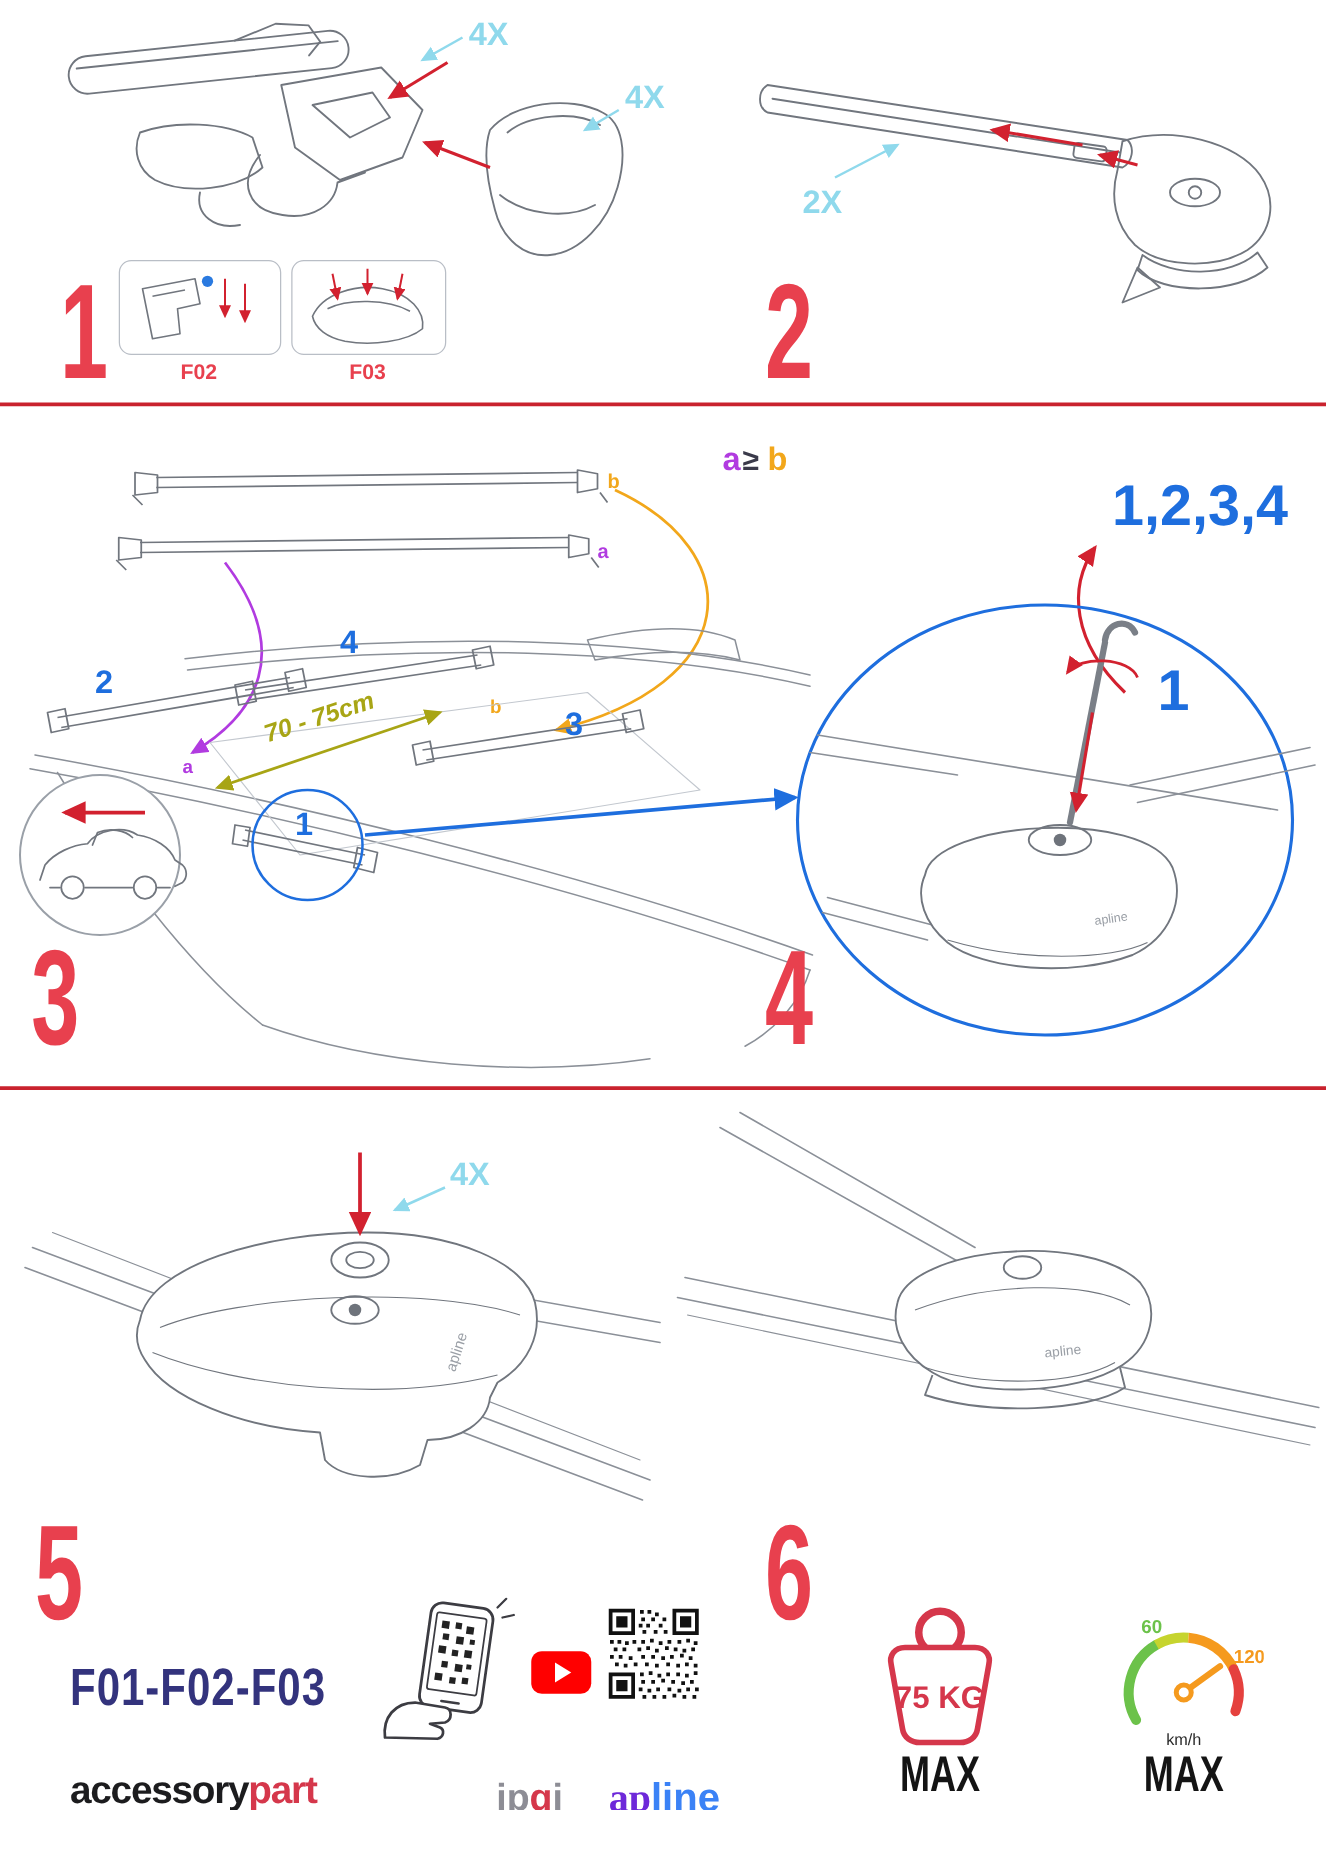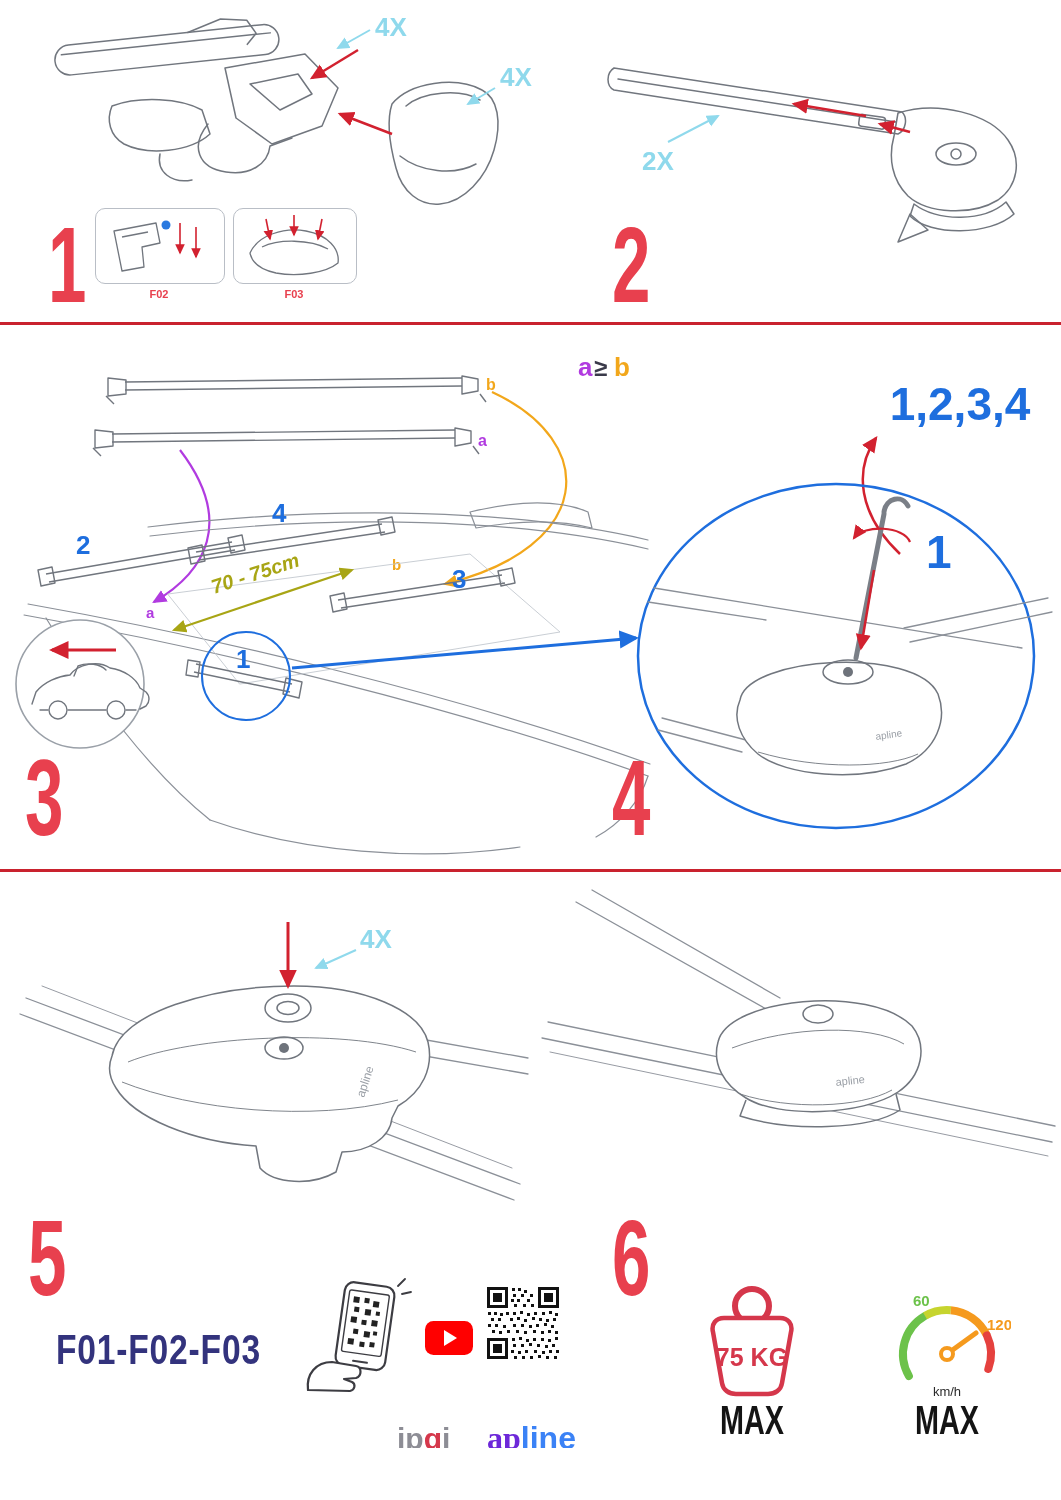--- a/index.html
+++ b/index.html
@@ -13,21 +13,21 @@
   .big-num {
     position:absolute; color:#e8404e; font-size:108px; font-weight:bold;
     line-height:0.8; transform:scaleX(0.64); transform-origin:left top;
   }
   .divider { position:absolute; left:0; width:1061px; height:3px; background:#c9222e; }
 
   .inset {
     position:absolute; border:1.6px solid #b9bec6; border-radius:10px; background:#fff;
   }
   .inset-label {
-    position:absolute; color:#e8404e; font-weight:bold; font-size:11px; text-align:center;
+    position:absolute; color:#e8404e; font-weight:bold; font-size:17px; text-align:center;
   }
 
   .models {
     position:absolute; left:56px; top:1326px; font-size:42px; font-weight:bold;
     color:#33337d; transform:scaleX(0.8); transform-origin:left top; letter-spacing:1px;
   }
   .accessorypart { position:absolute; left:56px; top:1414px; font-size:31px; font-weight:bold; letter-spacing:-1px; }
   .accessorypart .b1 { color:#1c1c1e; } .accessorypart .b2 { color:#d5374b; }
   .mdak { position:absolute; left:286px; top:1453px; font-size:33px; font-weight:bold; color:#46464e; letter-spacing:3px; }
   .ipqi { position:absolute; left:397px; top:1422px; font-size:30px; font-weight:bold; color:#8d8d95; }
@@ -339,20 +339,23 @@
       <ellipse cx="278" cy="134" rx="15" ry="9" fill="none"></ellipse>
     </g>
     <text x="296" y="206" font-size="11" fill="#9a9fa6" transform="rotate(-6 296 206)">apline</text>
   </svg>
 
   <div class="big-num" style="left:28px; top:1215px;">5</div>
   <div class="big-num" style="left:612px; top:1215px;">6</div>
 
   <div class="models">F01-F02-F03</div>
 
+  <div class="accessorypart">
+    <span class="b1">accessory</span><span class="b2">part</span>
+  </div>
 
   <svg class="art" style="left:300px; top:1278px;" width="120" height="118" viewBox="0 0 120 118">
     <g stroke="#3c3c42" stroke-width="2.2" fill="#fff" stroke-linejoin="round" stroke-linecap="round">
       <g transform="rotate(8 64 48)">
         <rect x="40" y="6" width="50" height="84" rx="9"></rect>
         <rect x="45" y="14" width="40" height="62" rx="2" stroke-width="1.4"></rect>
         <g fill="#222" stroke="none">
           <rect x="50" y="20" width="6" height="6"></rect>
             <rect x="61" y="20" width="5" height="5"></rect>
             <rect x="70" y="22" width="6" height="6"></rect>

